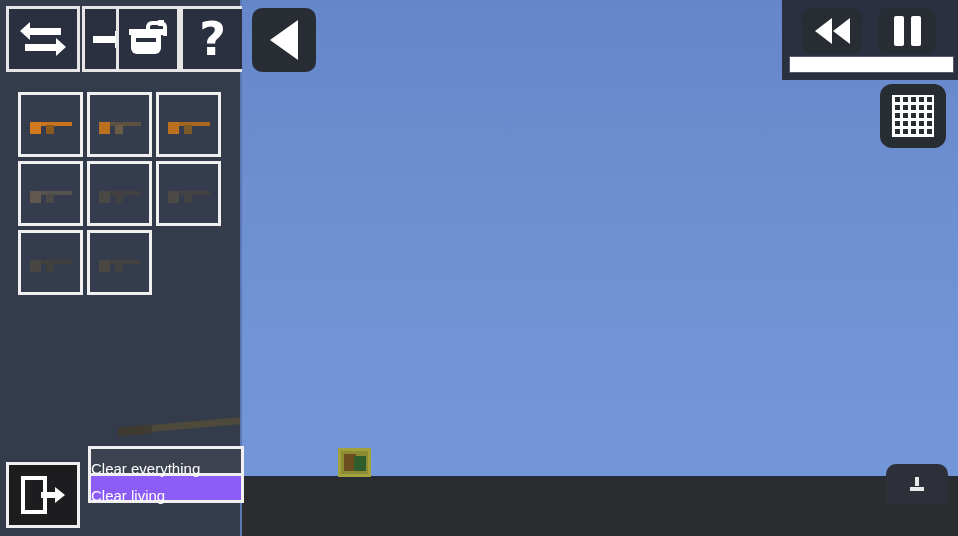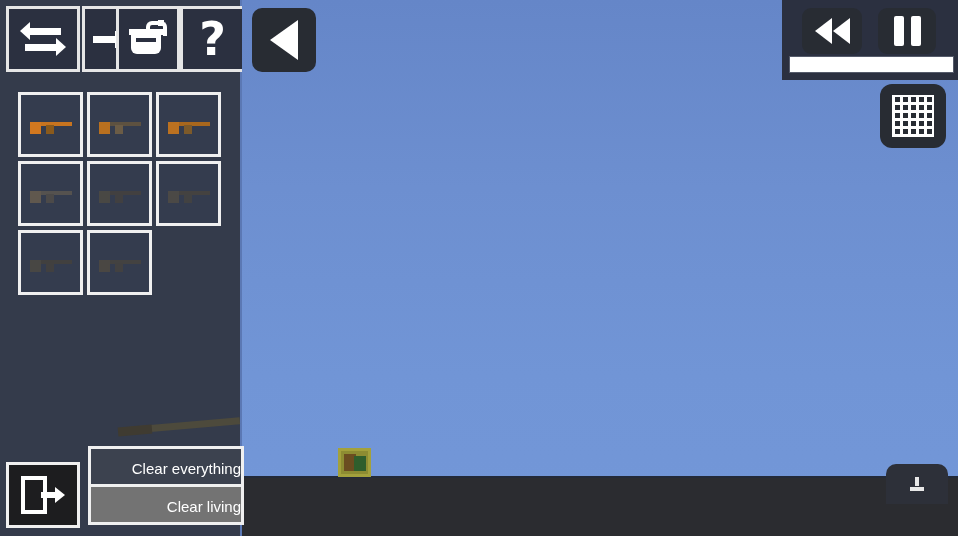--- a/index.html
+++ b/index.html
@@ -448,30 +448,30 @@
     left: 88px;
     top: 446px;
     width: 156px;
     border: 3px solid #f0f0f0;
     box-sizing: border-box;
     background: #f0f0f0;
   }
   .clear-btn {
     display: block;
     width: 100%;
-    height: 35px;
+    height: 24px;
     line-height: 39px;
-    text-align: right;
+    text-align: left;
     color: #ffffff;
     font-size: 15px;
     box-sizing: border-box;
     border: none;
   }
   #clear-everything { background: #3c424f; }
-  #clear-living { background: #737373; margin-top: 3px; }
+  #clear-living { background: #8b5cf6; margin-top: 3px; }
 </style>
 </head>
 <body>
 
 <div id="app">
 
   <div id="world">
     <div id="ground"></div>
     <div id="prop-box">
       <div class="inner-a"></div>

